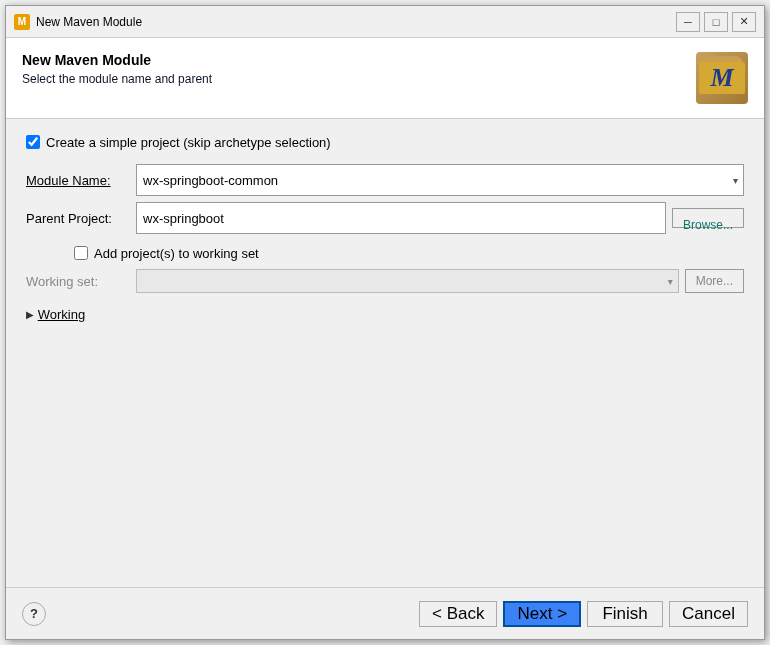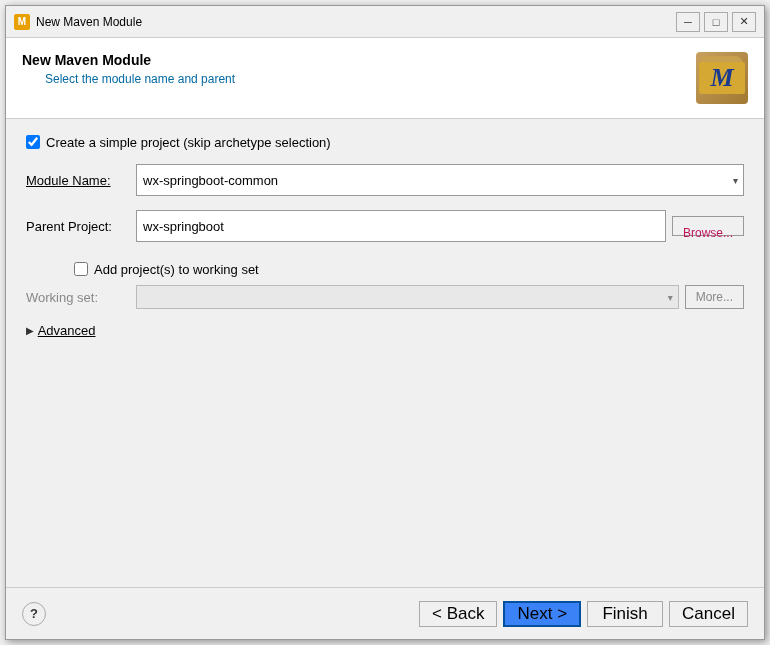--- a/index.html
+++ b/index.html
@@ -79,22 +79,21 @@
     }
     .header-text { flex: 1; }
     .header-title {
       font-size: 14px;
       font-weight: bold;
       color: #000;
       margin-bottom: 4px;
     }
     .header-subtitle {
       font-size: 12px;
-      color: #0369a1;
-      margin-left: 23px;
+      color: #0f172a;
     }
     .maven-logo {
       width: 52px;
       height: 52px;
       background: linear-gradient(135deg, #c8a060, #a07830);
       border-radius: 4px;
       display: flex;
       align-items: center;
       justify-content: center;
       font-size: 22px;
@@ -132,21 +131,21 @@
       cursor: pointer;
     }
     .checkbox-label {
       font-size: 13px;
       color: #000;
     }
 
     .form-row {
       display: flex;
       align-items: center;
-      margin-bottom: 14px;
+      margin-bottom: 6px;
       justify-content: space-between;
     }
     .form-label {
       width: 110px;
       font-size: 13px;
       color: #000;
       flex-shrink: 0;
     }
     .form-label.underline {
       text-decoration: underline;
@@ -182,21 +181,21 @@
       pointer-events: none;
     }
     .browse-btn {
       height: 16px;
       padding: 9px 10px;
       background: #f0f0f0;
       border: 1px solid #999;
       font-size: 12px;
       cursor: pointer;
       white-space: nowrap;
-      color: #be185d;
+      color: #0f766e;
     }
 
     .working-set-row {
       display: flex;
       align-items: center;
       margin-bottom: 10px;
     }
     .working-set-label {
       width: 110px;
       font-size: 13px;
@@ -367,21 +366,21 @@
       <span class="working-set-label">Working set:</span>
       <div class="working-set-input-wrapper">
         <input type="text" class="working-set-input" disabled="" style="flex: 1 1 0%; padding-right: 22px;">
         <span style="position:absolute;right:6px;font-size:10px;color:#888;">▾</span>
       </div>
       <button class="more-btn">More...</button>
     </div>
 
     <div class="advanced-row">
       <span class="advanced-arrow">▶</span>
-      <span class="advanced-label">Advanced</span>
+      <span class="advanced-label">Working</span>
     </div>
 
     <div class="spacer"></div>
   </div>
 
   <div class="footer">
     <div class="footer-left">
       <button class="help-btn">?</button>
     </div>
     <div class="footer-right">

